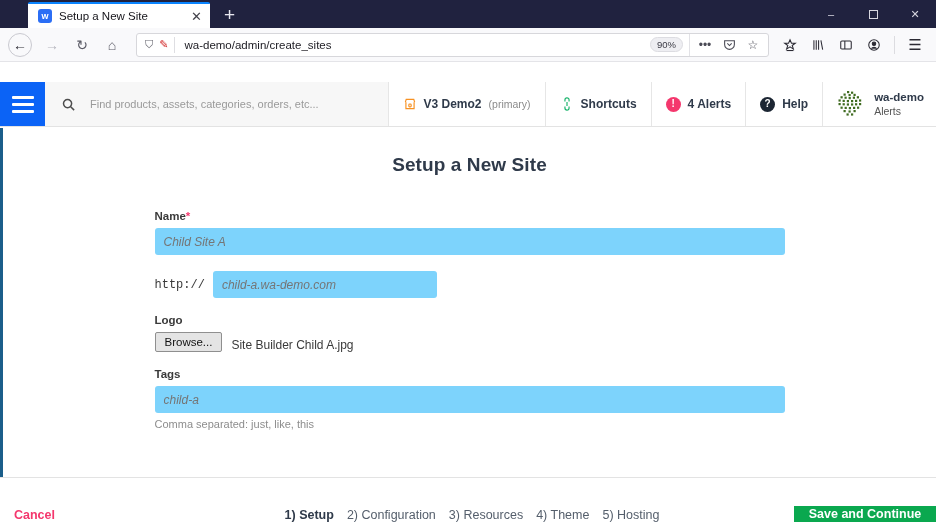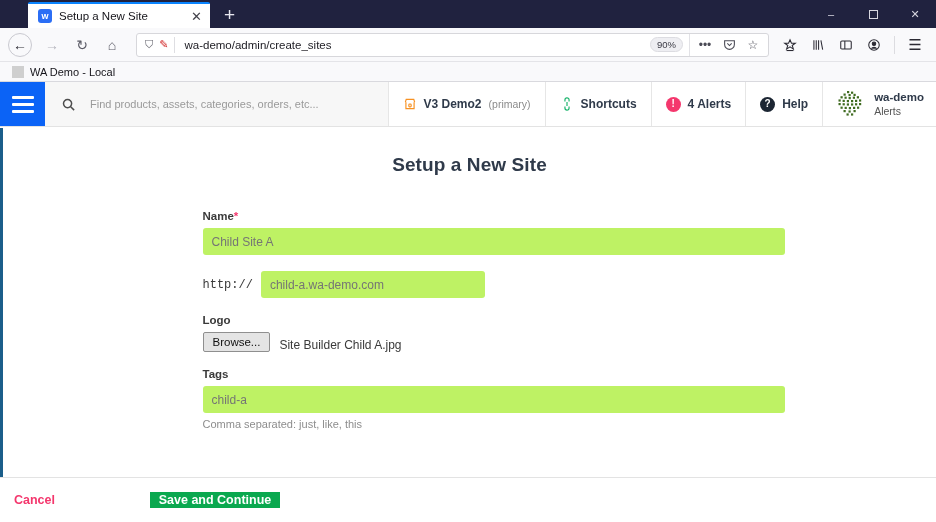--- a/index.html
+++ b/index.html
@@ -143,57 +143,57 @@
   .content {
     position: absolute; left: 0; right: 0; top: 46px; bottom: 45px;
     background: #fff; border-left: 3px solid #1b5e8a;
     overflow: hidden;
   }
   .page-title {
     text-align: center; font-size: 19px; font-weight: bold; color: #2f3a4a;
     margin: 26px 0 0 0; letter-spacing: .1px;
   }
   .form { width: 630px; margin: 34px auto 0 auto; }
-  .field { margin-bottom: 16px; margin-left: 48px; }
+  .field { margin-bottom: 16px; }
   .label { font-size: 11.5px; font-weight: bold; color: #3a3a3a; margin-bottom: 6px; }
   .req { color: #f4376d; font-weight: bold; }
   .textinput {
-    width: 100%; height: 27px; background: #bef264; border: 0; border-radius: 3px;
+    width: 100%; height: 27px; background: #7dd3fc; border: 0; border-radius: 3px;
     padding: 0 9px; font-family: "Liberation Sans", sans-serif;
-    font-size: 12px; color: #6f6f6f; outline: none;
+    font-size: 12px; color: #6f6f6f; outline: none; font-style: italic;
   }
   .hostrow { display: flex; align-items: center; gap: 8px; }
   .host-proto { font-family: "Liberation Mono", monospace; font-size: 12px; color: #3a3a3a; }
   .host-input { width: 224px; }
   .filerow { display: flex; align-items: flex-end; gap: 9px; }
   .browse-btn {
     font-family: "Liberation Sans", sans-serif; font-size: 11.5px; color: #111;
     background: #e4e4e4; border: 1px solid #8f8f8f; border-radius: 2px;
     padding: 2px 9px; line-height: 1.25;
   }
   .filename { font-size: 12px; color: #3a3a3a; }
   .hint { font-size: 11px; color: #8d8d8d; margin-top: 5px; }
 
   
   .footer {
     position: absolute; left: 0; right: 0; bottom: 0; height: 45px;
     background: #fff; border-top: 1px solid #e3e3e3;
-    display: flex; align-items: center;
+    display: flex; align-items: flex-end;
   }
   .cancel-link {
     display: flex; align-items: center; padding-left: 14px;
     font-size: 12.5px; font-weight: bold; color: #f4376d; width: 150px;
   }
   .steps {
     flex: 1 1 auto; display: flex; align-items: center; justify-content: center; gap: 13px;
     font-size: 12.5px; color: #545e6b;
   }
   .step.active { font-weight: bold; color: #2f3a4a; }
   .save-btn {
-    width: 130px; background: #0aa84f; color: #fff;
+    width: 142px; background: #0aa84f; color: #fff;
     display: flex; align-items: center; justify-content: center;
     font-size: 12.5px; font-weight: bold; border: 0;
     font-family: "Liberation Sans", sans-serif;
   }
 </style>
 </head>
 <body>
 
 <div id="root">
 
@@ -265,26 +265,20 @@
             <circle cx="12" cy="12" r="9"></circle>
             <circle cx="12" cy="10" r="3" fill="#2b2a33"></circle>
             <path d="M6.5 18.5a6 6 0 0 1 11 0" fill="#2b2a33" stroke="none"></path>
           </svg>
       </span>
       <span class="tb-divider"></span>
       <span class="tb-ico" style="font-size:15px;">☰</span>
     </div>
   </div>
 
-  <div class="bookmarks">
-    <div class="bm-item">
-      <span class="bm-swatch"></span>
-      <span>WA Demo - Local</span>
-    </div>
-  </div>
 
   <div class="app">
 
     <div class="appbar">
       <div class="menu-btn">
         <span></span>
           <span></span>
           <span></span>
       </div>
 
@@ -408,17 +402,24 @@
           <div class="label">Tags</div>
           <input class="textinput" placeholder="child-a" style="">
           <div class="hint">Comma separated: just, like, this</div>
         </div>
 
       </div>
     </div>
 
     <div class="footer">
       <div class="cancel-link">Cancel</div>
+      <div class="steps">
+        <span class="step active">1) Setup</span>
+        <span class="step">2) Configuration</span>
+        <span class="step">3) Resources</span>
+        <span class="step">4) Theme</span>
+        <span class="step">5) Hosting</span>
+      </div>
       <button class="save-btn">Save and Continue</button>
     </div>
 
   </div>
 </div>
 
 </body></html>

